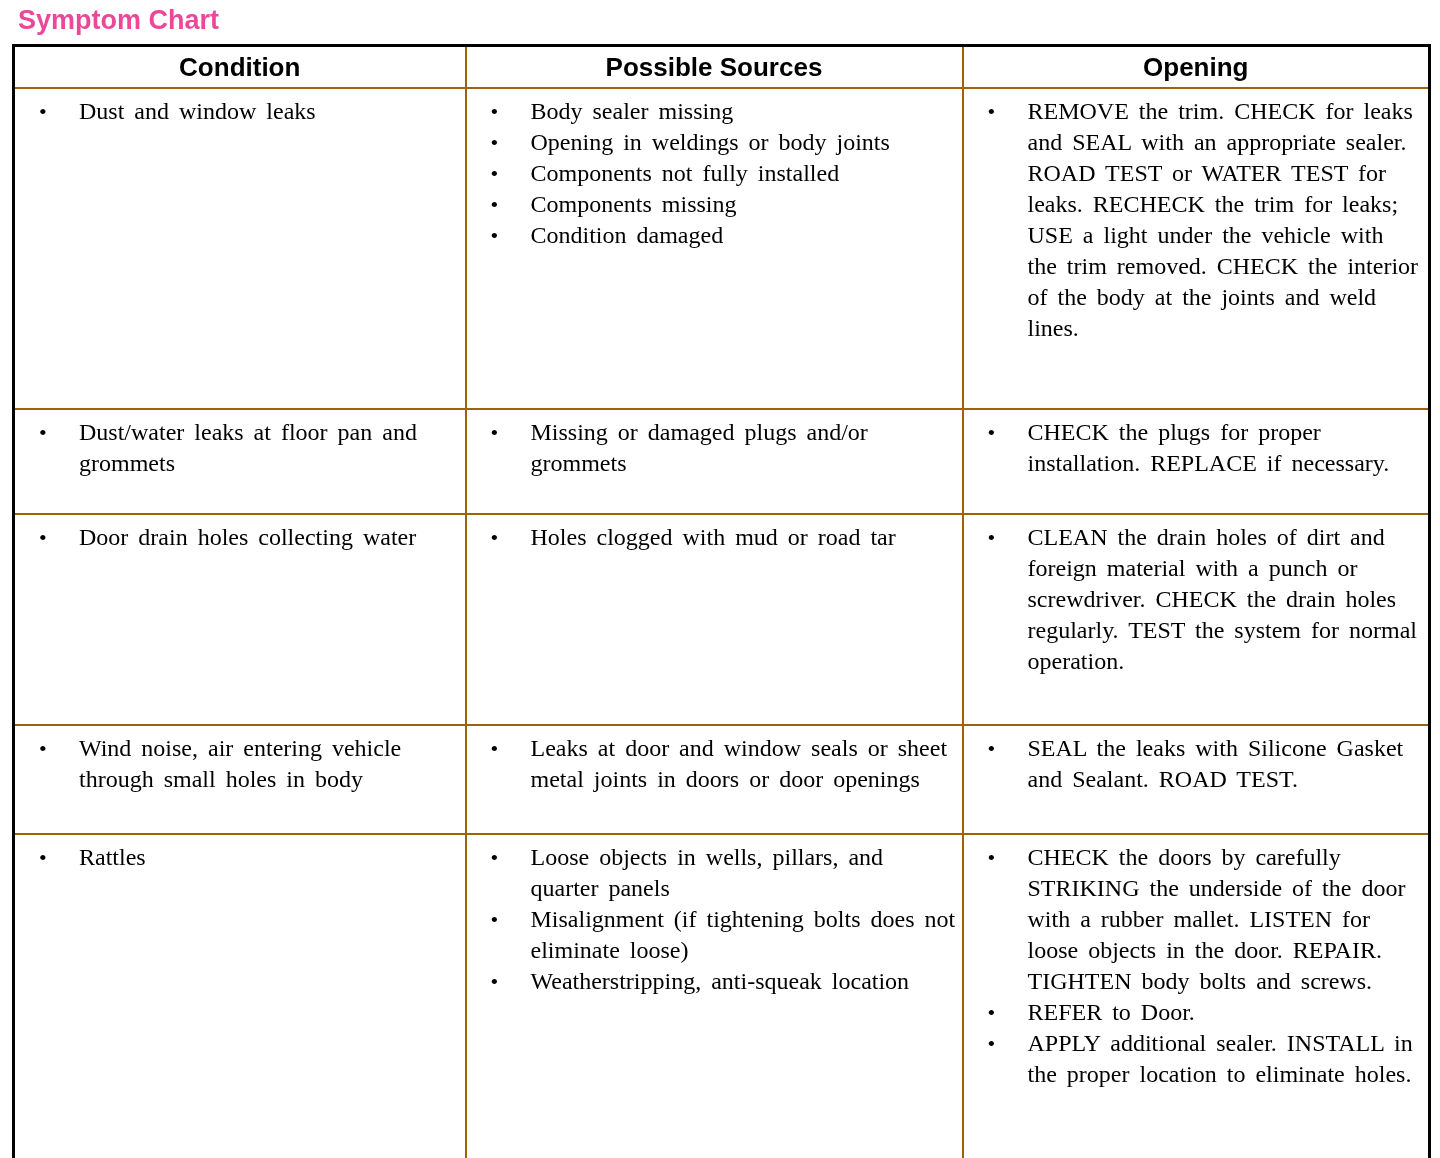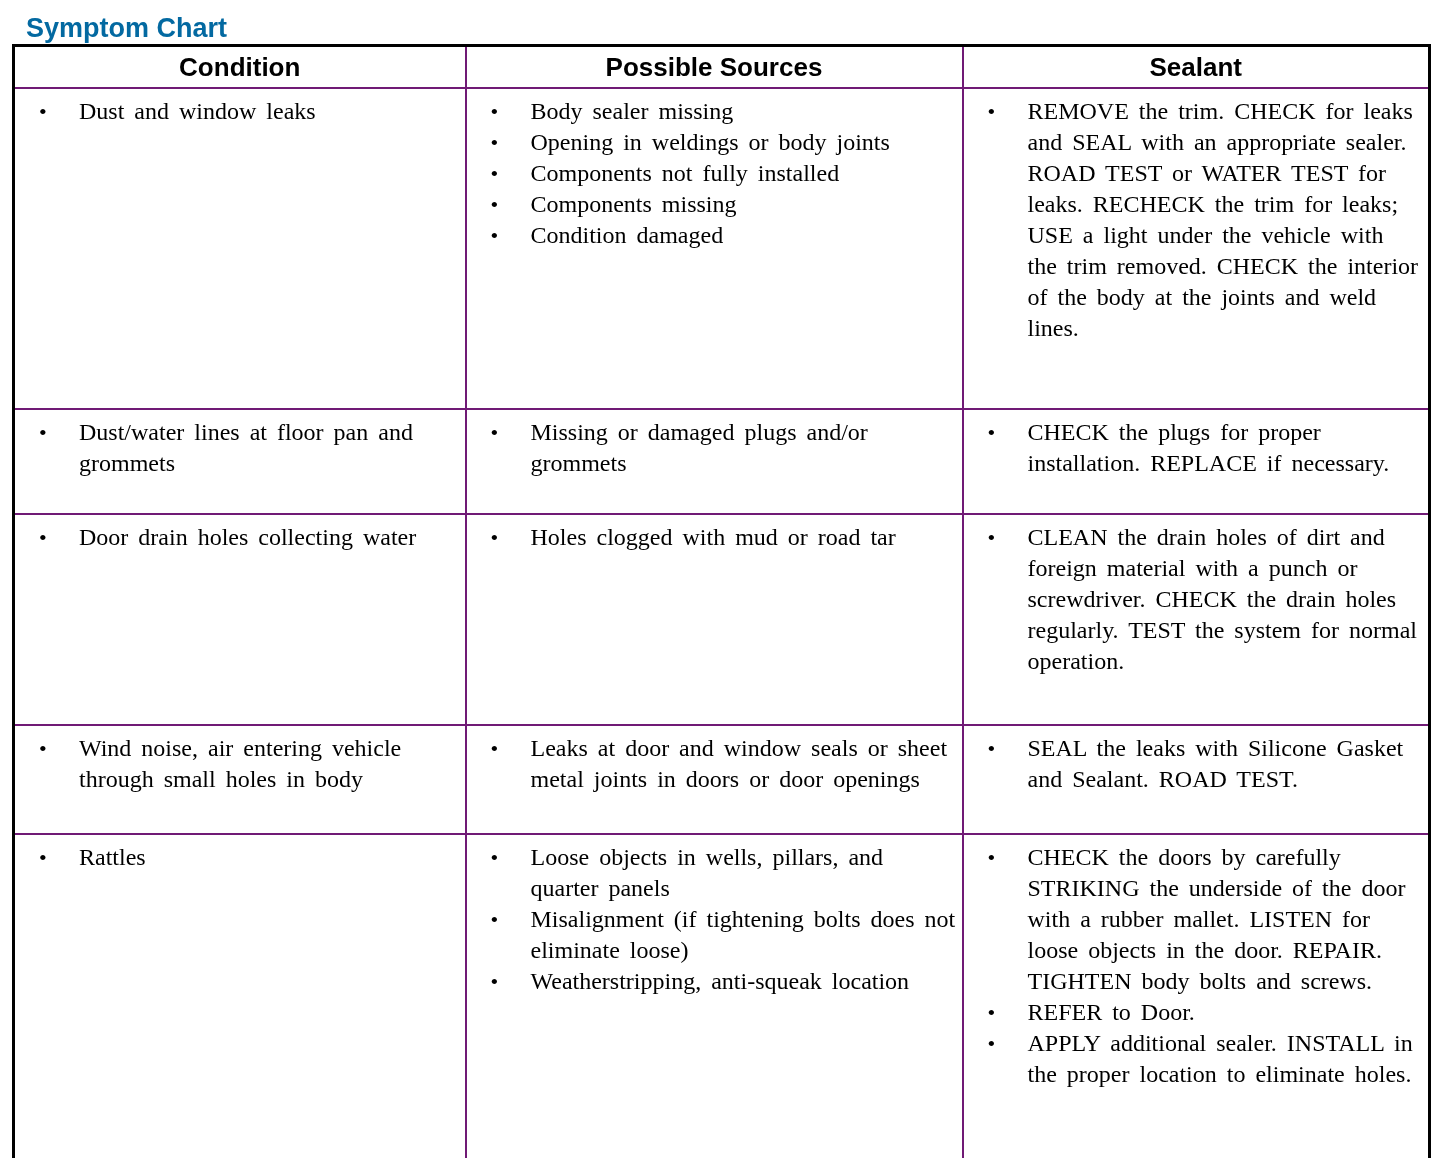--- a/index.html
+++ b/index.html
@@ -12,42 +12,42 @@
     position: relative;
     width: 1440px;
     height: 1158px;
     background: #ffffff;
     font-family: "Liberation Serif", serif;
   }
   .doc-title {
     position: absolute;
     top: 0px;
     left: 14px;
-    margin: 12px;
+    margin: 4px;
     font-family: "Liberation Sans", sans-serif;
     font-weight: bold;
     font-size: 27px;
     line-height: 32px;
-    color: #0369a1;
+    color: #ec4899;
   }
   table.symptom-table {
     position: absolute;
     top: 44px;
     left: 12px;
     width: 1416px;
     border-collapse: collapse;
     table-layout: fixed;
     background: #ffffff;
   }
   table.symptom-table {
     border: 3px solid #000000;
   }
   table.symptom-table th,
   table.symptom-table td {
-    border: 2px solid #701a75;
+    border: 2px solid #a16207;
   }
   col.c1 { width: 452px; }
   col.c2 { width: 497px; }
   col.c3 { width: 467px; }
   th.col-header {
     font-family: "Liberation Sans", sans-serif;
     font-weight: bold;
     font-size: 26px;
     height: 40px;
     text-align: center;
@@ -91,21 +91,21 @@
   <table class="symptom-table">
     <colgroup>
         <col class="c1">
         <col class="c2">
         <col class="c3">
       </colgroup>
     <thead>
       <tr>
         <th class="col-header">Condition</th>
         <th class="col-header">Possible Sources</th>
-        <th class="col-header">Sealant</th>
+        <th class="col-header">Opening</th>
       </tr>
     </thead>
     <tbody>
 
       <tr class="r0">
         <td class="cell">
           <div class="li">
               <span class="b">•</span>
               <span class="t">Dust and window leaks</span>
             </div>
@@ -137,21 +137,21 @@
               <span class="b">•</span>
               <span class="t">REMOVE the trim. CHECK for leaks and SEAL with an appropriate sealer. ROAD TEST or WATER TEST for leaks. RECHECK the trim for leaks; USE a light under the vehicle with the trim removed. CHECK the interior of the body at the joints and weld lines.</span>
             </div>
         </td>
       </tr>
 
       <tr class="r1">
         <td class="cell">
           <div class="li">
               <span class="b">•</span>
-              <span class="t">Dust/water lines at floor pan and grommets</span>
+              <span class="t">Dust/water leaks at floor pan and grommets</span>
             </div>
         </td>
         <td class="cell">
           <div class="li">
               <span class="b">•</span>
               <span class="t">Missing or damaged plugs and/or grommets</span>
             </div>
         </td>
         <td class="cell">
           <div class="li">

